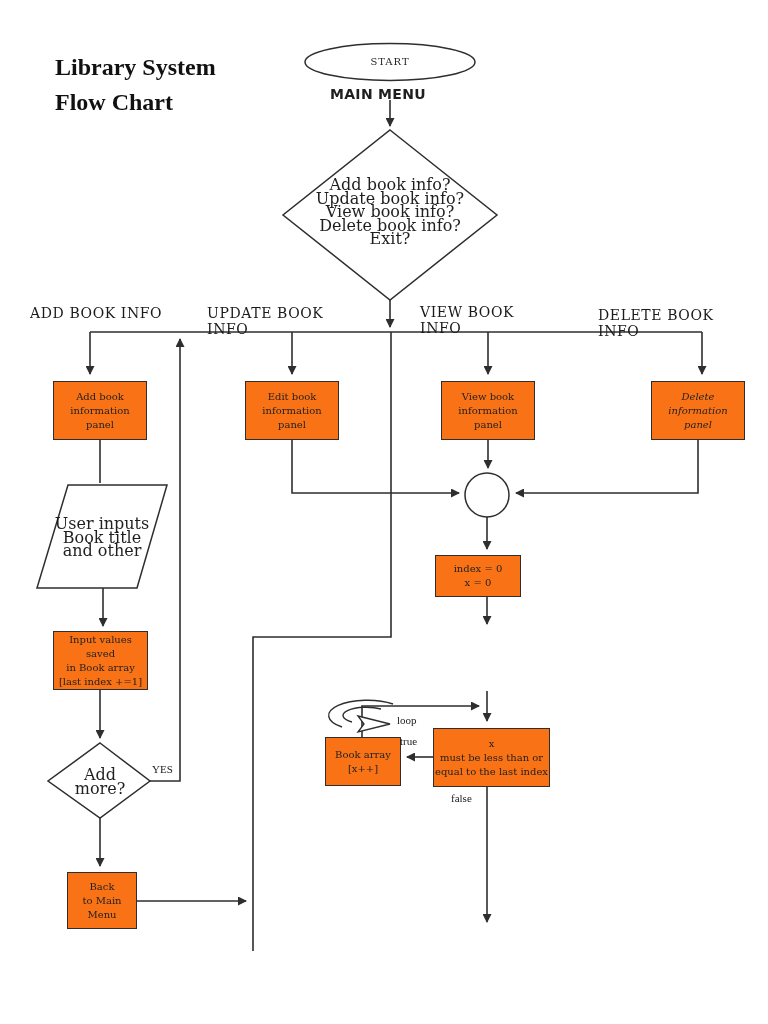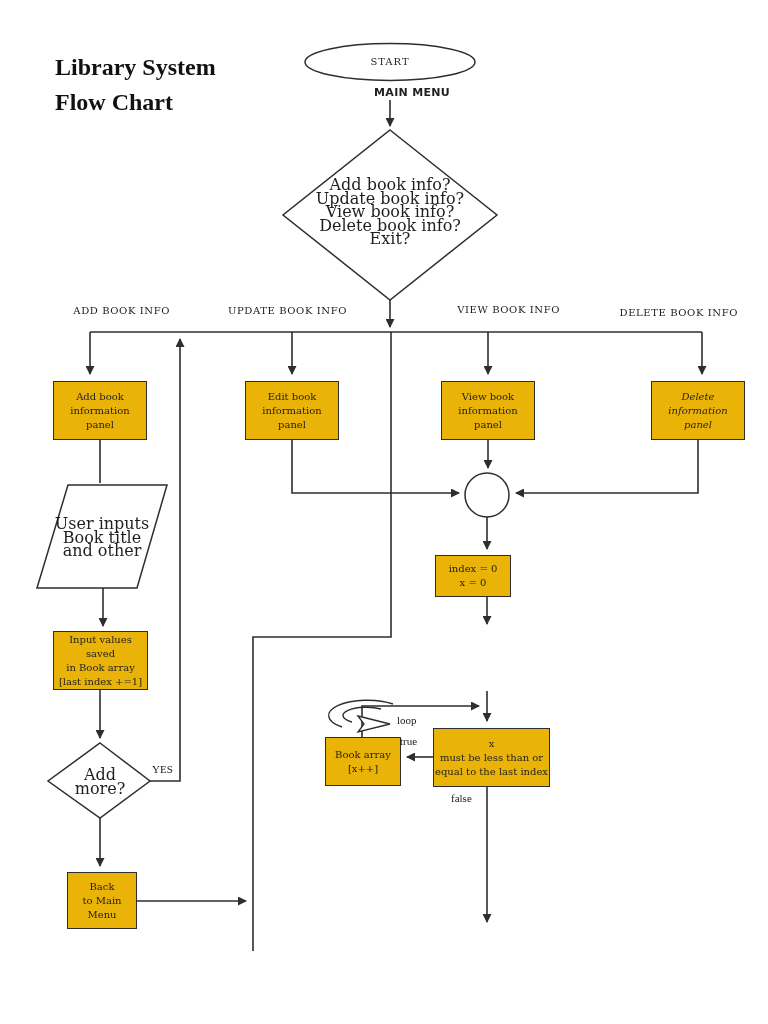--- a/index.html
+++ b/index.html
@@ -7,28 +7,28 @@
     position:relative;width:768px;height:1024px;background:#ffffff;
     font-family:"DejaVu Serif",serif;color:#1f1f1f;overflow:hidden;
   }
   .abs{position:absolute;}
   .txt{white-space:pre-line;text-align:center;line-height:13.5px;font-size:16px;color:#1f1f1f;}
   .page-title{
     font-family:"Liberation Serif",serif;font-weight:bold;font-size:24px;
     line-height:35px;white-space:pre-line;text-align:left;color:#111;
   }
   .node-rect{
-    position:absolute;border:1.5px solid #2e2e2e;background:#eab308;
+    position:absolute;border:1.5px solid #2e2e2e;background:#f97316;
     display:flex;align-items:center;justify-content:center;
     white-space:pre-line;text-align:center;font-size:10px;line-height:14px;
     box-sizing:border-box;
   }
-  .branch-label{font-size:10px;letter-spacing:0.6px;text-align:right;color:#1a1a1a;}
+  .branch-label{font-size:14px;letter-spacing:0.6px;text-align:left;color:#1a1a1a;}
   .small-label{font-size:11px;color:#1a1a1a;font-family:Liberation Serif, serif;}
-  .menu-label{font-family:"DejaVu Sans",sans-serif;font-weight:bold;font-size:11px;letter-spacing:0.3px;text-align:right;}
+  .menu-label{font-family:"DejaVu Sans",sans-serif;font-weight:bold;font-size:14px;letter-spacing:0.3px;text-align:left;}
   .start-label{font-size:10px;letter-spacing:1px;text-align:center;}
   svg.layer{position:absolute;left:0;top:0;}
 </style>
 </head>
 <body>
 
 <div id="canvas">
 
   <svg class="layer" width="768" height="1024" viewBox="0 0 768 1024">
     <defs>
@@ -113,21 +113,21 @@
   <div class="node-rect" style="left:53px;top:631px;width:95px;height:59px;">Input values saved
 in Book array
 [last index +=1]</div>
   <div class="abs txt" style="left:60px;top:768px;width:80px;">Add
 more?</div>
   <div class="abs small-label" style="left:152px;top:763px;">YES</div>
   <div class="node-rect" style="left:67px;top:872px;width:70px;height:57px;">Back
 to Main
 Menu</div>
 
-  <div class="node-rect" style="left:435px;top:555px;width:76px;height:42px;">index = 0
+  <div class="node-rect" style="left:435px;top:555px;width:86px;height:42px;">index = 0
 x = 0</div>
   <div class="node-rect" style="left:433px;top:728px;width:117px;height:59px;">x
 must be less than or
 equal to the last index</div>
   <div class="node-rect" style="left:325px;top:737px;width:76px;height:49px;">Book array
 [x++]</div>
 
   <div class="abs small-label" style="left:397px;top:714px;">loop</div>
   <div class="abs small-label" style="left:400px;top:735px;">true</div>
   <div class="abs small-label" style="left:451px;top:792px;">false</div>

